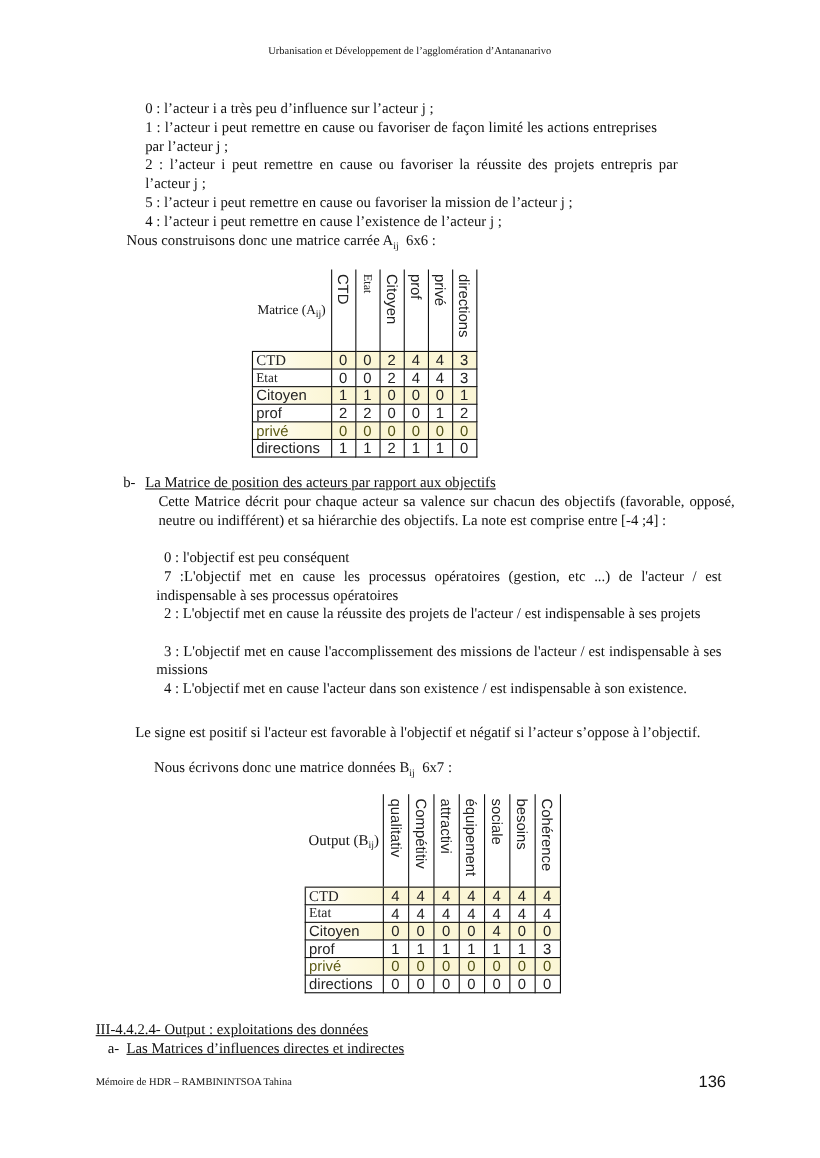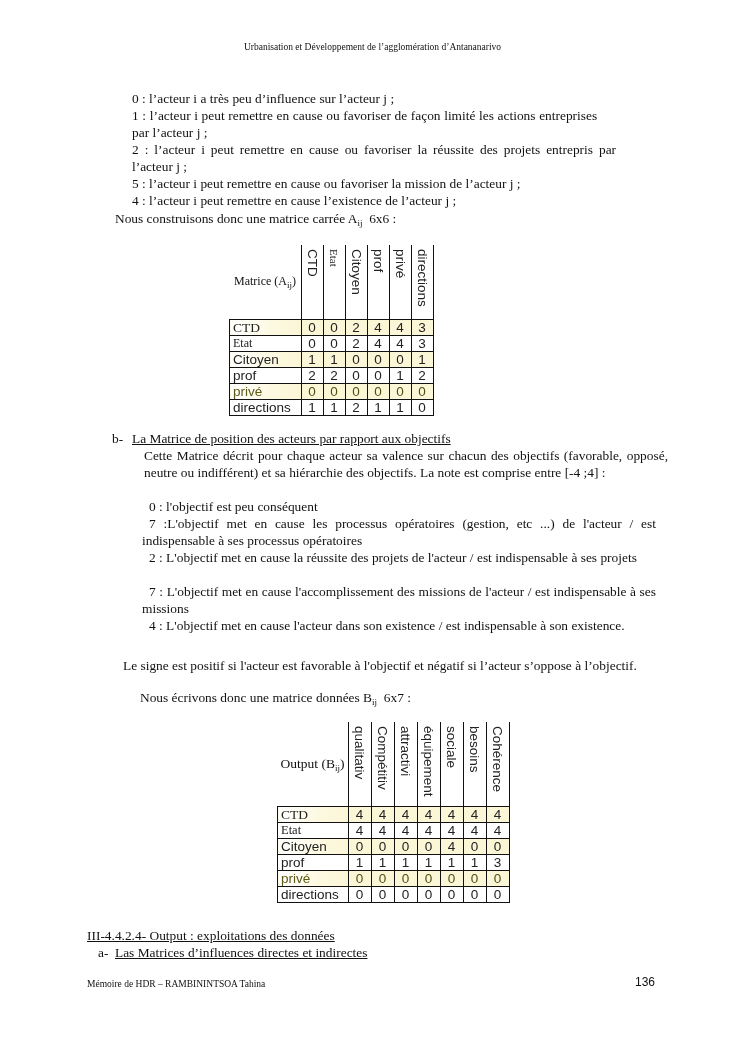--- a/index.html
+++ b/index.html
@@ -23,21 +23,21 @@
   table.mx tr.dim td.rl { color:#5c5a14; }
   table.mx tr.dim td { color:#4f4f14; }
   table.mx th { border:1.4px solid #111; border-top:none; padding:0; font-weight:normal;
                 vertical-align:top; }
   table.mx th.corner { border:none; border-bottom:1.4px solid #111; text-align:center;
                        vertical-align:middle; font-family:Liberation Serif, serif; font-size:12px; }
   .vtext { writing-mode:vertical-rl; font-family:"Liberation Sans", sans-serif; font-size:13.5px;
            color:#222; margin:4px auto 0 auto; white-space:nowrap; }
   .vtext.serif { font-family:"Liberation Serif", serif; font-size:11px; }
   .footer-l { left:87px; top:979px; font-size:9.5px; }
-  .footer-r { left:635px; top:975px; font-size:12px; font-family:"Liberation Sans", sans-serif; }
+  .footer-r { left:635px; top:975px; font-size:15px; font-family:"Liberation Sans", sans-serif; }
 </style>
 </head>
 <body>
 
 <div class="abs header">Urbanisation et Développement de l’agglomération d’Antananarivo</div>
 
 <div class="abs txt" style="left:132px; top:90px;">0 : l’acteur i a très peu d’influence sur l’acteur j ;</div>
 <div class="abs txt" style="left:132px; top:107px; width:524px; word-spacing:0.3px;">1 : l’acteur i peut remettre en cause ou favoriser de façon limité les actions entreprises</div>
 <div class="abs txt" style="left:132px; top:124px;">par l’acteur j ;</div>
 <div class="abs txt" style="left:132px; top:141px; word-spacing:2.6px;">2 : l’acteur i peut remettre en cause ou favoriser la réussite des projets entrepris par</div>
@@ -125,21 +125,21 @@
   </tr>
 </tbody>
   </table>
 
 <div class="abs txt" style="left:112px; top:430px;">b-</div>
 <div class="abs txt u" style="left:132px; top:430px;">La Matrice de position des acteurs par rapport aux objectifs</div>
 <div class="abs txt just" style="left:144px; top:447px; width:524px;">Cette Matrice décrit pour chaque acteur sa valence sur chacun des objectifs (favorable, opposé, neutre ou indifférent) et sa hiérarchie des objectifs. La note est comprise entre [-4 ;4] :</div>
 <div class="abs txt" style="left:149px; top:498px;">0 : l'objectif est peu conséquent</div>
 <div class="abs txt just" style="left:142px; top:515px; width:514px; text-indent:7px;">7 :L'objectif met en cause les processus opératoires (gestion, etc ...) de l'acteur / est indispensable à ses processus opératoires</div>
 <div class="abs txt just" style="left:142px; top:549px; width:514px; text-indent:7px;">2 : L'objectif met en cause la réussite des projets de l'acteur / est indispensable à ses projets</div>
-<div class="abs txt just" style="left:142px; top:583px; width:514px; text-indent:7px;">7 : L'objectif met en cause l'accomplissement des missions de l'acteur / est indispensable à ses missions</div>
+<div class="abs txt just" style="left:142px; top:583px; width:514px; text-indent:7px;">3 : L'objectif met en cause l'accomplissement des missions de l'acteur / est indispensable à ses missions</div>
 <div class="abs txt just" style="left:142px; top:617px; width:514px; text-indent:7px;">4 : L'objectif met en cause l'acteur dans son existence / est indispensable à son existence.</div>
 <div class="abs txt just" style="left:123px; top:657px; width:533px;">Le signe est positif si l'acteur est favorable à l'objectif et négatif si l’acteur s’oppose à l’objectif.</div>
 <div class="abs txt" style="left:140px; top:689px;"><span>Nous écrivons donc une matrice données B</span><sub>ij</sub><span style="white-space:pre">  6x7 :</span></div>
 
 <table class="mx" style="left:277px; top:722px;">
   <tbody>
       <tr style="height:84px;">
     <th class="corner" style="width:70px; font-size:13.5px;"><span>Output (B</span><sub>ij</sub><span>)</span></th>
     <th style="width:22px;">
           <div class="vtext">qualitativ</div>

